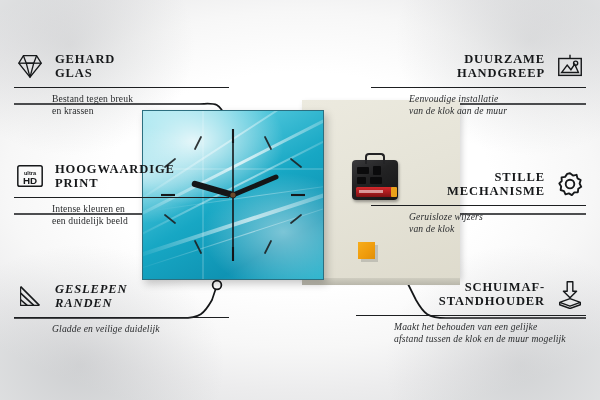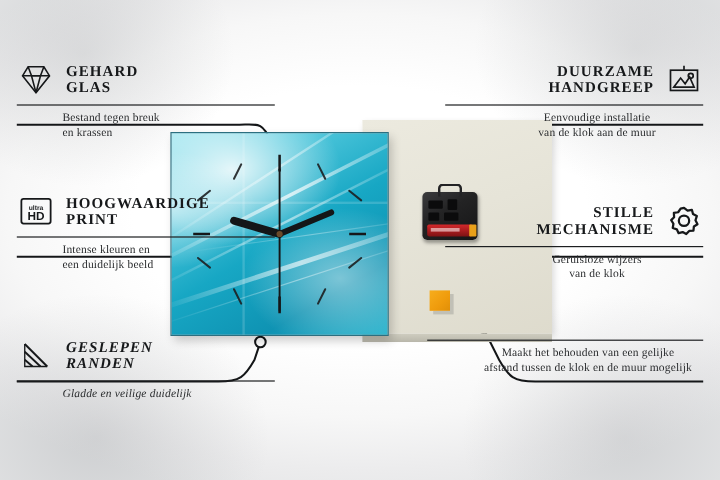--- a/index.html
+++ b/index.html
@@ -33,21 +33,21 @@
     font-family:"Liberation Serif", serif;
     font-weight:bold;font-size:12.5px;line-height:14px;
     letter-spacing:.9px;color:#16181a;text-transform:uppercase;
   }
   .feature.right .ftitle{text-align:right;}
   .rule{height:0;border-top:1.6px solid #1d1f21;margin:5px 0 5px 0;width:100%;}
   .fdesc{
     font-family:"Liberation Serif", serif;
     font-size:9.6px;line-height:11.6px;color:#2a2c2e;letter-spacing:.15px;margin-left:38px;
   }
-  .feature.right .fdesc{text-align:center;}
+  .feature.right .fdesc{text-align:left;font-style:italic;}
 
   
   #f-gehard   {left:14px;  top:50px;}
   #f-hd       {left:14px;  top:160px;}
   #f-randen   {left:14px;  top:280px;font-style:italic;}
   #f-handgreep{right:14px; top:50px;  }
   #f-mechanisme{right:14px;top:168px; }
   #f-standhouder{right:14px;top:278px;width:230px;}
 
   
@@ -283,17 +283,27 @@
           <circle cx="16" cy="16" r="4.6"></circle>
         </svg>
       </span>
       <span class="ftitle">STILLE<br>MECHANISME</span>
     </div>
     <div class="rule"></div>
     <div class="fdesc">Geruisloze wijzers<br>van de klok</div>
   </div>
 
   <div class="feature right" id="f-standhouder">
+    <div class="head">
+      <span class="ficon">
+        <svg viewBox="0 0 32 32" width="30" height="30" fill="none" stroke="#16181a" stroke-width="1.5">
+          <path d="M13 3 H19 V13 H23 L16 20 L9 13 H13 Z" stroke-linejoin="round"></path>
+          <path d="M16 21 L27 25 L16 29 L5 25 Z" stroke-linejoin="round"></path>
+          <path d="M5 25 V27.5 L16 31.5 L27 27.5 V25" stroke-linejoin="round"></path>
+        </svg>
+      </span>
+      <span class="ftitle">SCHUIMAF-<br>STANDHOUDER</span>
+    </div>
     <div class="rule"></div>
     <div class="fdesc">Maakt het behouden van een gelijke<br>afstand tussen de klok en de muur mogelijk</div>
   </div>
 
 </div>
 
 </body></html>

